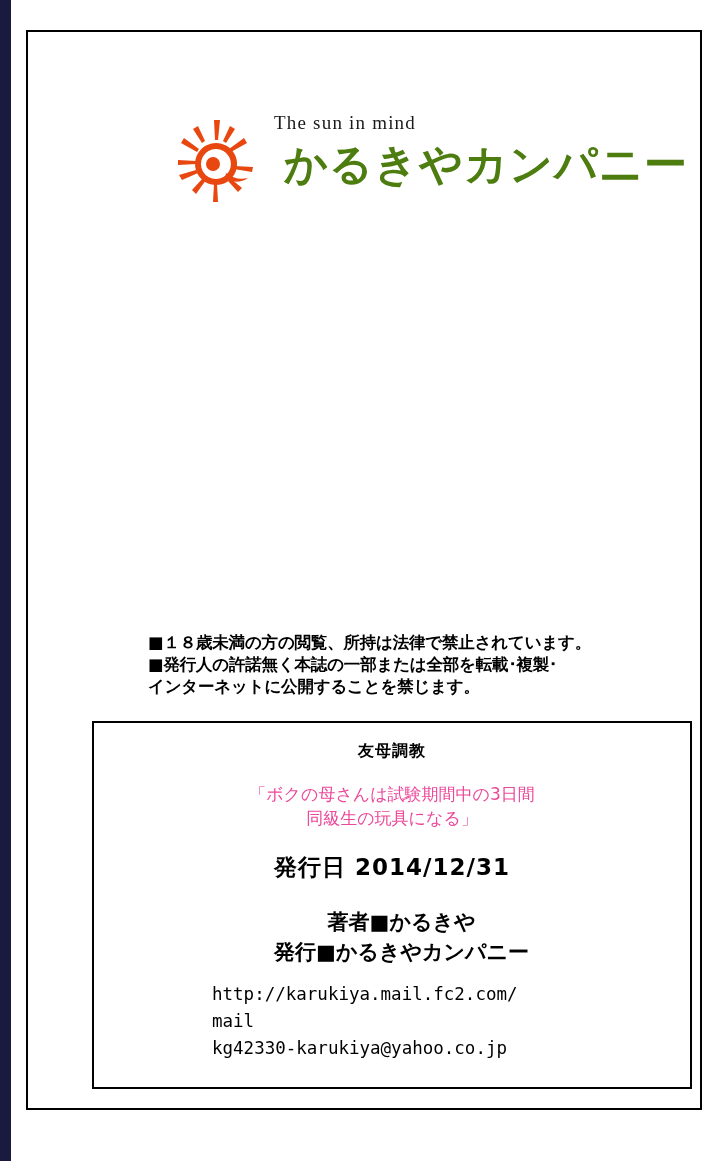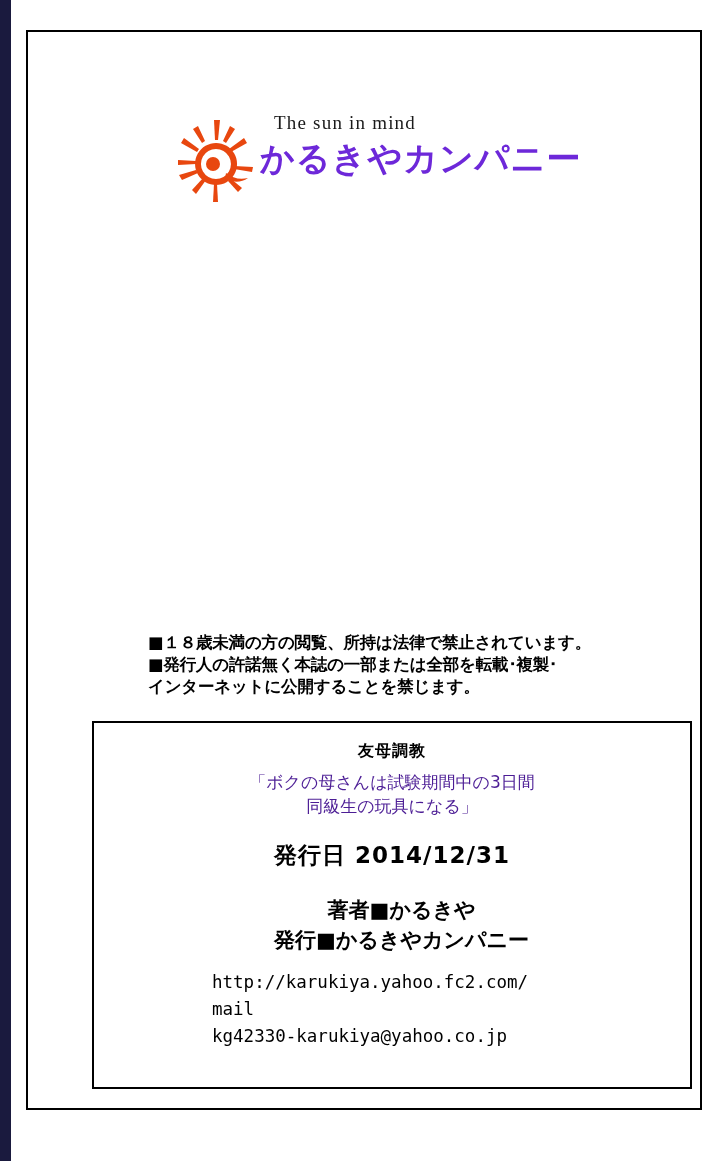--- a/index.html
+++ b/index.html
@@ -69,26 +69,26 @@
     left: 106px;
     top: 0px;
     font-family: "Liberation Serif", serif;
     font-size: 19px;
     letter-spacing: 1.2px;
     color: #1a1a1a;
     white-space: nowrap;
   }
   .logo-name {
     position: absolute;
-    left: 92px;
+    left: 116px;
     top: 24px;
     font-family: "DejaVu Sans", sans-serif;
-    font-size: 34px;
-    font-weight: bold;
-    color: #6d28d9;
+    font-size: 43px;
+    font-weight: bold;
+    color: #4d7c0f;
     letter-spacing: 1px;
     white-space: nowrap;
   }
 
   
   .notice {
     position: absolute;
     left: 120px;
     top: 600px;
     width: 520px;
@@ -116,24 +116,24 @@
     text-align: center;
     margin-top: 18px;
     font-family: "DejaVu Sans", sans-serif;
     font-size: 16px;
     font-weight: bold;
     color: #000;
     letter-spacing: 1px;
   }
   .col-sub {
     text-align: center;
-    margin-top: 8px;
+    margin-top: 20px;
     font-family: "DejaVu Sans", sans-serif;
     font-size: 17px;
-    color: #4c1d95;
+    color: #ec4899;
     line-height: 24px;
   }
   .col-date {
     text-align: center;
     margin-top: 22px;
     font-family: "DejaVu Sans", sans-serif;
     font-size: 23px;
     font-weight: bold;
     color: #000;
     letter-spacing: 1px;
@@ -208,21 +208,21 @@
       <div class="col-sub">
         <div>「ボクの母さんは試験期間中の3日間</div>
         <div>同級生の玩具になる」</div>
       </div>
       <div class="col-date">発行日  2014/12/31</div>
       <div class="col-credits">
         <div>著者■かるきや</div>
         <div>発行■かるきやカンパニー</div>
       </div>
       <div class="col-links">
-        <div>http://karukiya.yahoo.fc2.com/</div>
+        <div>http://karukiya.mail.fc2.com/</div>
         <div>mail</div>
         <div>kg42330-karukiya@yahoo.co.jp</div>
       </div>
     </div>
 
   </div>
 
   <div class="bottom-shadow"></div>
 </div>
 

